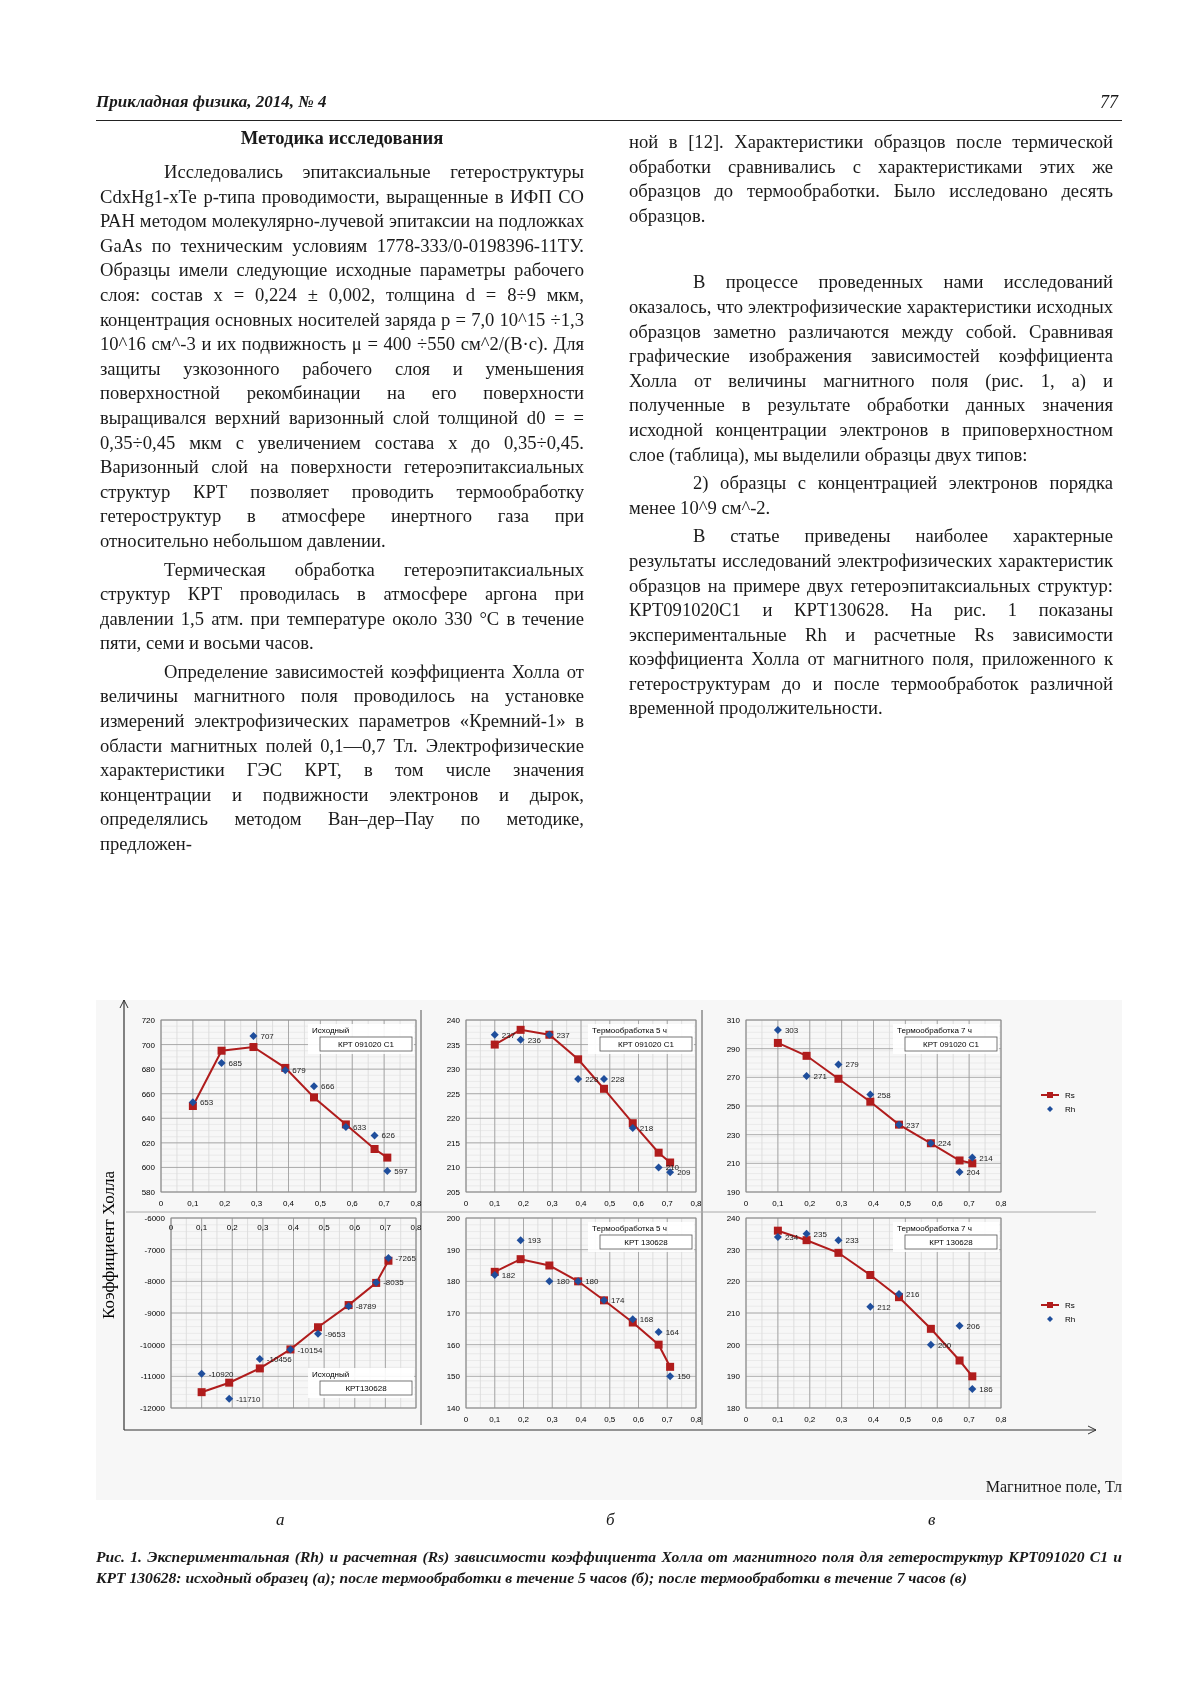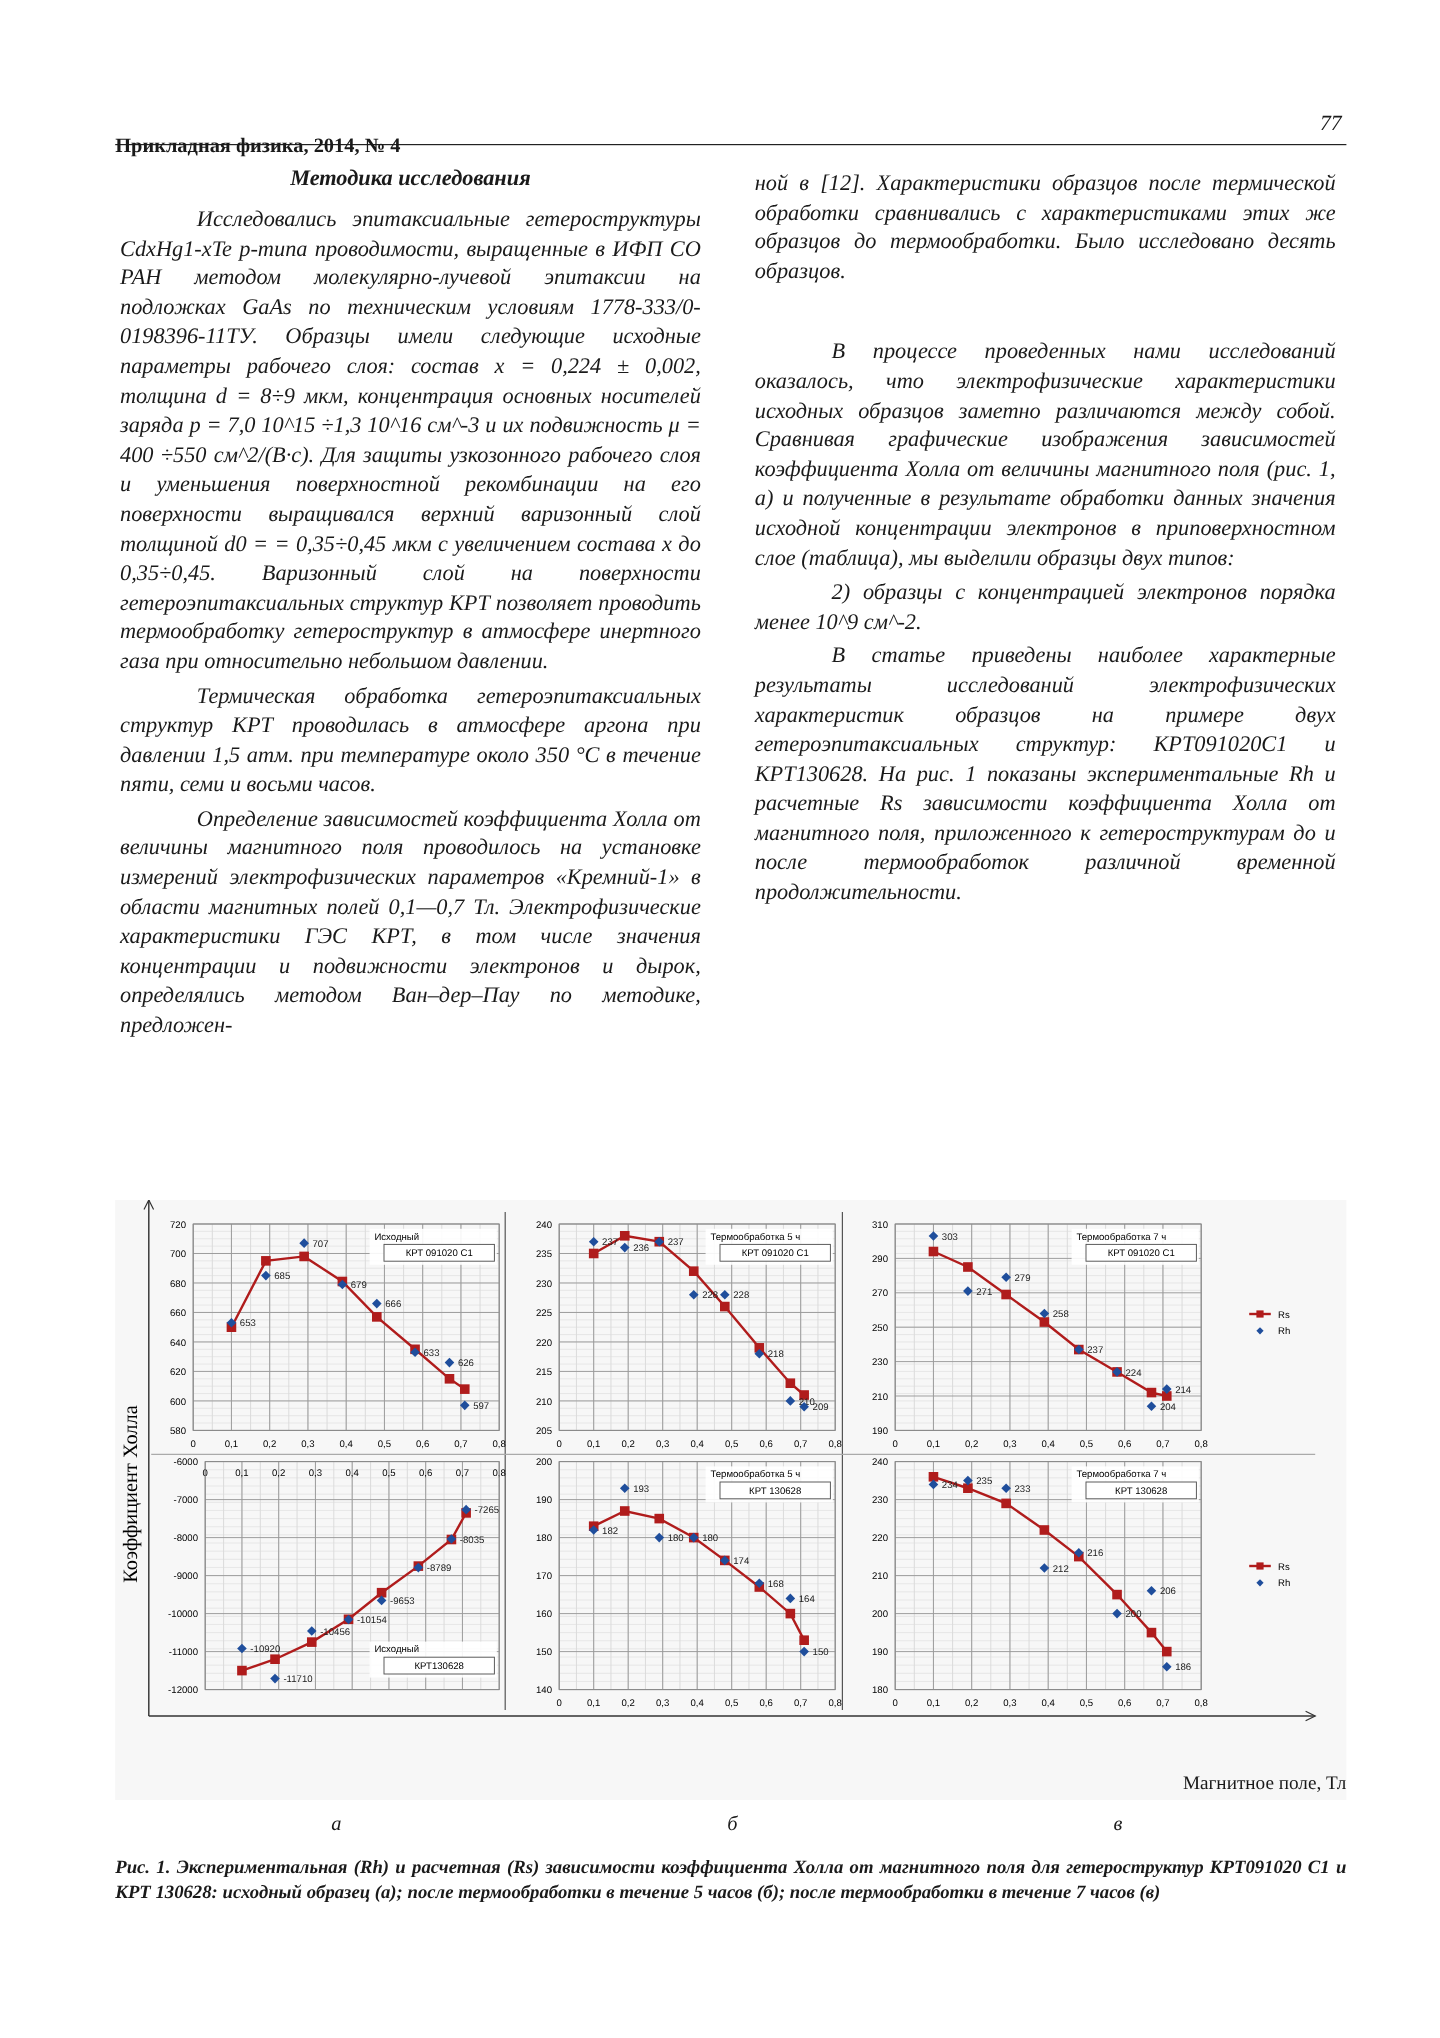--- a/index.html
+++ b/index.html
@@ -1,20 +1,20 @@
 <!DOCTYPE html>
 <html><head>
 <meta charset="utf-8">
 <style>
   html,body{margin:0;padding:0;background:#fff;}
   body{width:1200px;height:1698px;position:relative;font-family:"Liberation Serif","DejaVu Serif",serif;color:#1a1a1a;overflow:hidden;}
   .header{position:absolute;left:96px;top:92px;width:1026px;height:28px;border-bottom:1.5px solid #222;}
-  .header .journal{position:absolute;left:0;top:0;font-weight:bold;font-size:17px;margin-top:20px;}
+  .header .journal{position:absolute;left:0;top:0;font-style:italic;font-weight:bold;font-size:17px;}
   .header .pageno{position:absolute;right:4px;top:0;font-style:italic;font-size:18px;}
-  .col{position:absolute;top:137px;width:492px;font-size:18.6px;line-height:24.6px;text-align:justify;font-style:italic;}
+  .col{position:absolute;top:126px;width:492px;font-size:18.6px;line-height:24.6px;text-align:justify;}
   .col.left{left:96px;}
   .col.right{left:625px;}
   .col h3{font-size:18.6px;font-weight:bold;text-align:center;margin:0 0 10px 0;line-height:24px;}
   .col p{margin:4px;text-indent:64px;}
   .col p.noindent{text-indent:0;}
   .col .gap{height:34px;}
   .figure{position:absolute;left:96px;top:1000px;width:1026px;height:500px;background:#f7f7f7;}
   .figure svg{position:absolute;left:0;top:0;}
   .panel-letters{position:absolute;top:1510px;left:96px;width:1026px;height:24px;font-style:italic;font-size:17px;}
   .panel-letters span{position:absolute;}
@@ -25,21 +25,21 @@
 <body>
 
 <div class="header">
   <span class="journal">Прикладная физика, 2014, № 4</span>
   <span class="pageno">77</span>
 </div>
 
 <div class="col left">
   <h3>Методика исследования</h3>
   <p>Исследовались эпитаксиальные гетероструктуры CdxHg1-xTe p-типа проводимости, выращенные в ИФП СО РАН методом молекулярно-лучевой эпитаксии на подложках GaAs по техническим условиям 1778-333/0-0198396-11ТУ. Образцы имели следующие исходные параметры рабочего слоя: состав x = 0,224 ± 0,002, толщина d = 8÷9 мкм, концентрация основных носителей заряда p = 7,0 10^15 ÷1,3 10^16 см^-3 и их подвижность μ = 400 ÷550 см^2/(В·с). Для защиты узкозонного рабочего слоя и уменьшения поверхностной рекомбинации на его поверхности выращивался верхний варизонный слой толщиной d0 = = 0,35÷0,45 мкм с увеличением состава x до 0,35÷0,45. Варизонный слой на поверхности гетероэпитаксиальных структур КРТ позволяет проводить термообработку гетероструктур в атмосфере инертного газа при относительно небольшом давлении.</p>
-  <p>Термическая обработка гетероэпитаксиальных структур КРТ проводилась в атмосфере аргона при давлении 1,5 атм. при температуре около 350 °С в течение пяти, семи и восьми часов.</p>
+  <p>Термическая обработка гетероэпитаксиальных структур КРТ проводилась в атмосфере аргона при давлении 1,5 атм. при температуре около 330 °С в течение пяти, семи и восьми часов.</p>
   <p>Определение зависимостей коэффициента Холла от величины магнитного поля проводилось на установке измерений электрофизических параметров «Кремний-1» в области магнитных полей 0,1—0,7 Тл. Электрофизические характеристики ГЭС КРТ, в том числе значения концентрации и подвижности электронов и дырок, определялись методом Ван–дер–Пау по методике, предложен-</p>
 </div>
 
 <div class="col right">
   <p class="noindent">ной в [12]. Характеристики образцов после термической обработки сравнивались с характеристиками этих же образцов до термообработки. Было исследовано десять образцов.</p>
   <div class="gap"></div>
   <p>В процессе проведенных нами исследований оказалось, что электрофизические характеристики исходных образцов заметно различаются между собой. Сравнивая графические изображения зависимостей коэффициента Холла от величины магнитного поля (рис. 1, а) и полученные в результате обработки данных значения исходной концентрации электронов в приповерхностном слое (таблица), мы выделили образцы двух типов:</p>
   <p>2) образцы с концентрацией электронов порядка менее 10^9 см^-2.</p>
   <p>В статье приведены наиболее характерные результаты исследований электрофизических характеристик образцов на примере двух гетероэпитаксиальных структур: КРТ091020С1 и КРТ130628. На рис. 1 показаны экспериментальные Rh и расчетные Rs зависимости коэффициента Холла от магнитного поля, приложенного к гетероструктурам до и после термообработок различной временной продолжительности.</p>
 </div>

